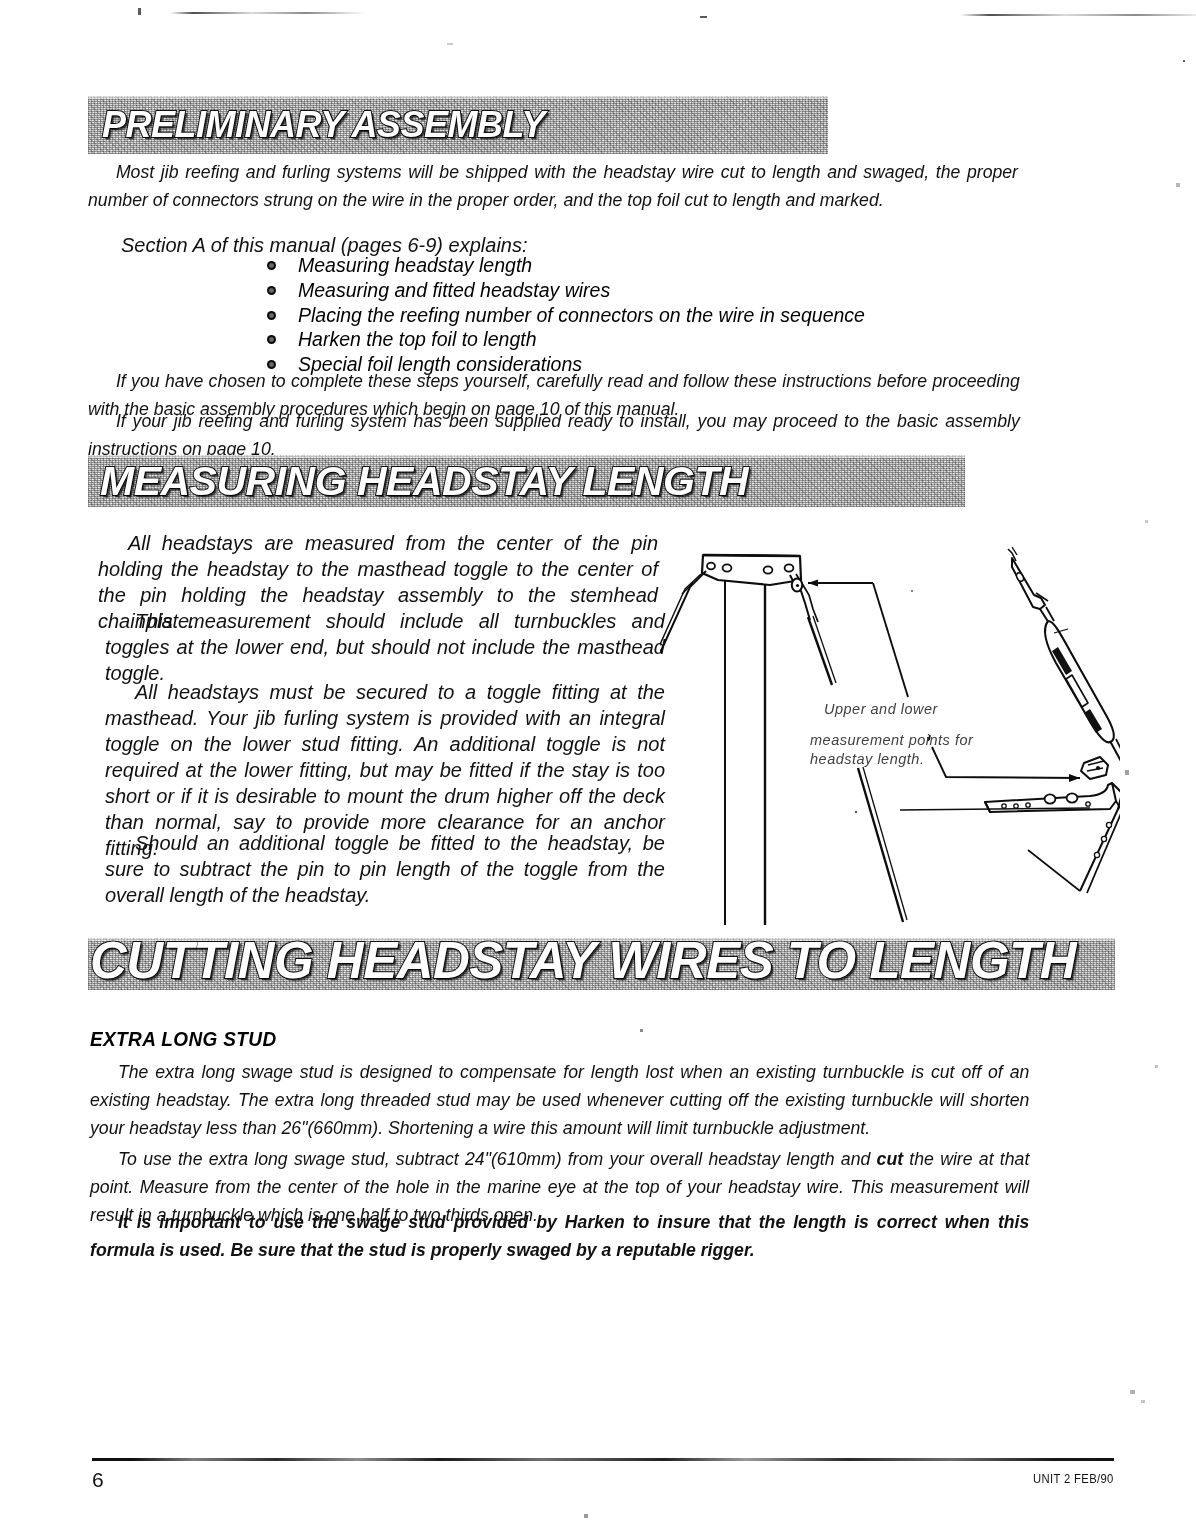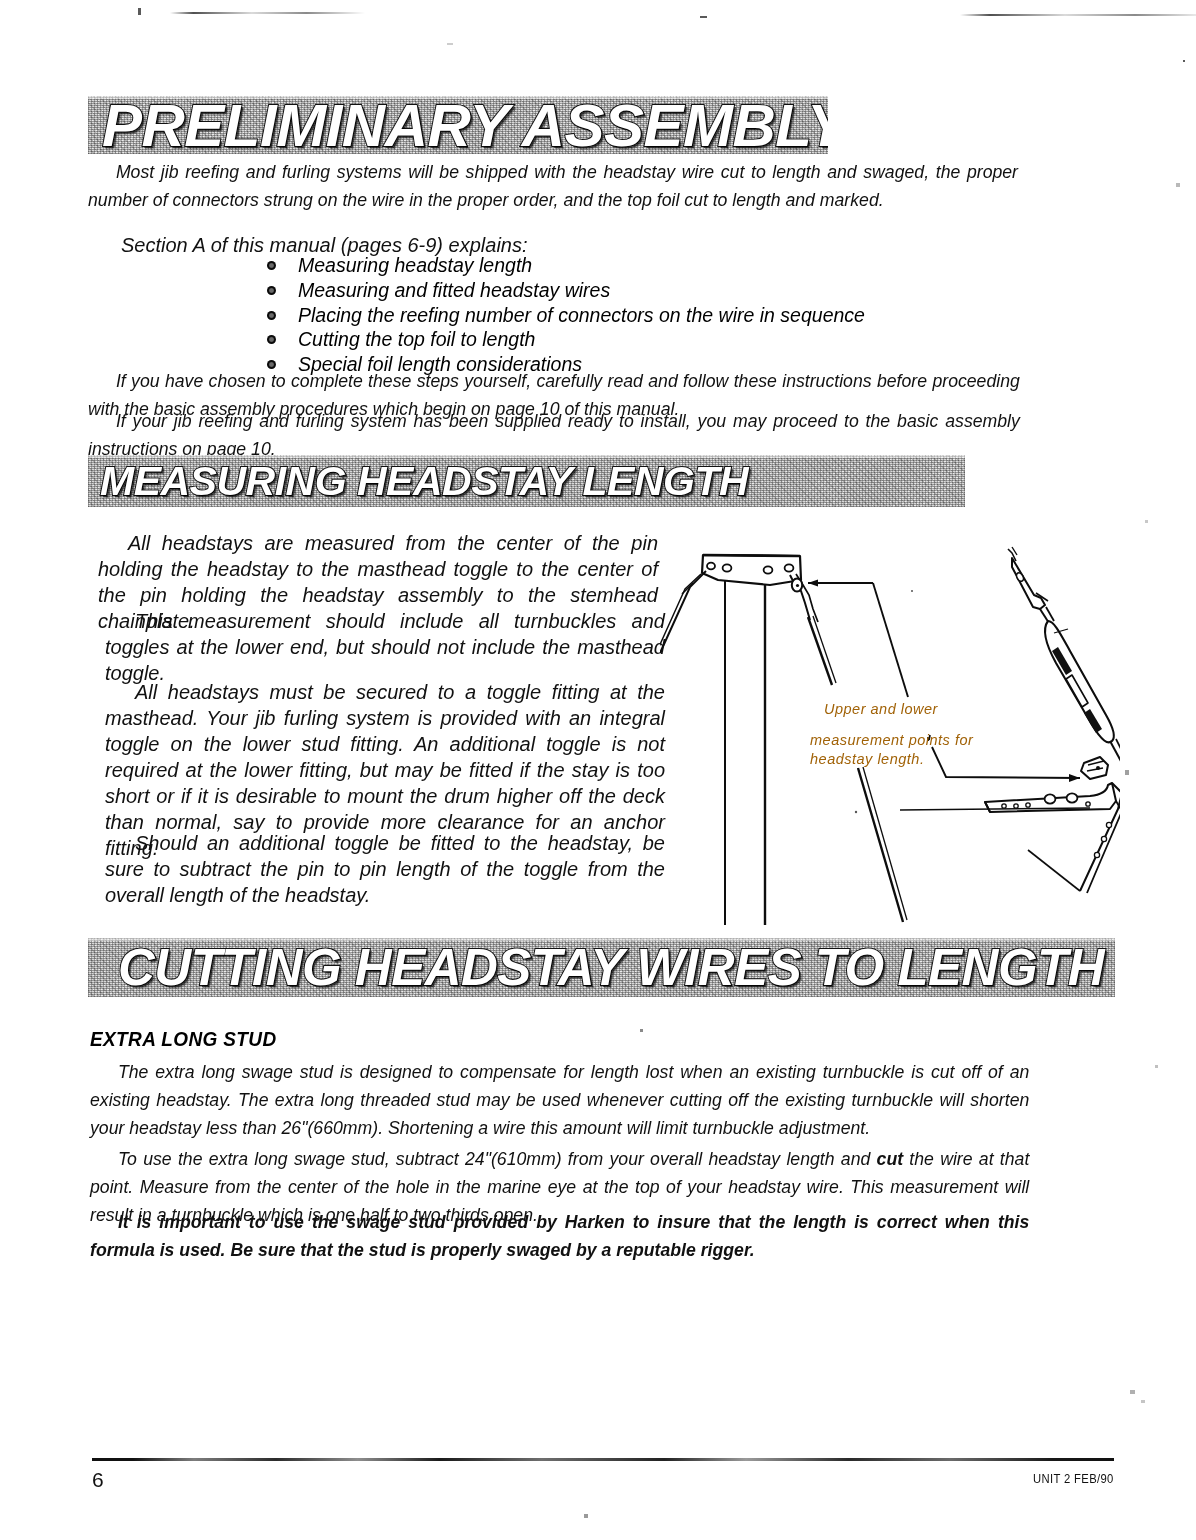--- a/index.html
+++ b/index.html
@@ -67,26 +67,26 @@
     letter-spacing: -0.5px;
     -webkit-text-stroke: 2px #111111;
     paint-order: stroke fill;
     text-shadow:
        2px 2px 0 rgba(0,0,0,.55),
        3px 3px 0 rgba(0,0,0,.30);
     transform: scaleX(1.0);
   }
 
   #banner-preliminary { left: 88px;  top: 96px;  width: 740px;  height: 58px;  padding-left: 14px; }
-  #banner-preliminary .banner-text { font-size: 60px; }
+  #banner-preliminary .banner-text { font-size: 36px; }
 
   #banner-measuring   { left: 88px;  top: 455px; width: 877px;  height: 52px;  padding-left: 12px; }
   #banner-measuring .banner-text { font-size: 41px; }
 
-  #banner-cutting     { left: 88px;  top: 938px; width: 1027px; height: 59px;  padding-left: 30px; align-items: flex-end; }
+  #banner-cutting     { left: 88px;  top: 938px; width: 1027px; height: 52px;  padding-left: 2px; align-items: flex-end; }
   #banner-cutting .banner-text { font-size: 51px; }
 
   
   .para {
     position: absolute;
     font-family: "Liberation Sans", sans-serif;
     font-style: italic;
     font-size: 20px;
     line-height: 26px;
     color: #111;
@@ -175,21 +175,21 @@
     position: absolute;
     left: 810px;
     top: 700px;
     width: 220px;
     font-family: "Liberation Sans", sans-serif;
     font-style: italic;
     font-size: 14.5px;
     line-height: 19px;
     letter-spacing: .5px;
     text-align: left;
-    color: #a16207;
+    color: #404040;
   }
   .fig-caption .l1 { display: block; padding-left: 14px; }
   .fig-caption .l2 { display: block; margin-top: 12px; }
   .fig-caption .l3 { display: block; }
 
   
   #footer-rule {
     position: absolute;
     left: 92px;
     top: 1458px;
@@ -245,21 +245,21 @@
   </div>
 
   <div class="para indent narrow" id="p-most">Most jib reefing and furling systems will be shipped with the headstay wire cut to length and swaged, the proper number of connectors strung on the wire in the proper order, and the top foil cut to length and marked.</div>
 
   <div class="para" id="p-sectiona">Section A of this manual (pages 6-9) explains:</div>
 
   <ul class="bullet-list">
     <li><span class="dot"></span><span>Measuring headstay length</span></li>
     <li><span class="dot"></span><span>Measuring and fitted headstay wires</span></li>
     <li><span class="dot"></span><span>Placing the reefing number of connectors on the wire in sequence</span></li>
-    <li><span class="dot"></span><span>Cutting the top foil to length</span></li>
+    <li><span class="dot"></span><span>Harken the top foil to length</span></li>
     <li><span class="dot"></span><span>Special foil length considerations</span></li>
   </ul>
 
   <div class="para indent narrow" id="p-ifyou">If you have chosen to complete these steps yourself, carefully read and follow these instructions before proceeding with the basic assembly procedures which begin on page 10 of this manual.</div>
   <div class="para indent narrow" id="p-ifyour">If your jib reefing and furling system has been supplied ready to install, you may proceed to the basic assembly instructions on page 10.</div>
 
   <div class="banner" id="banner-measuring">
     <span class="banner-text">MEASURING HEADSTAY LENGTH</span>
   </div>
 

